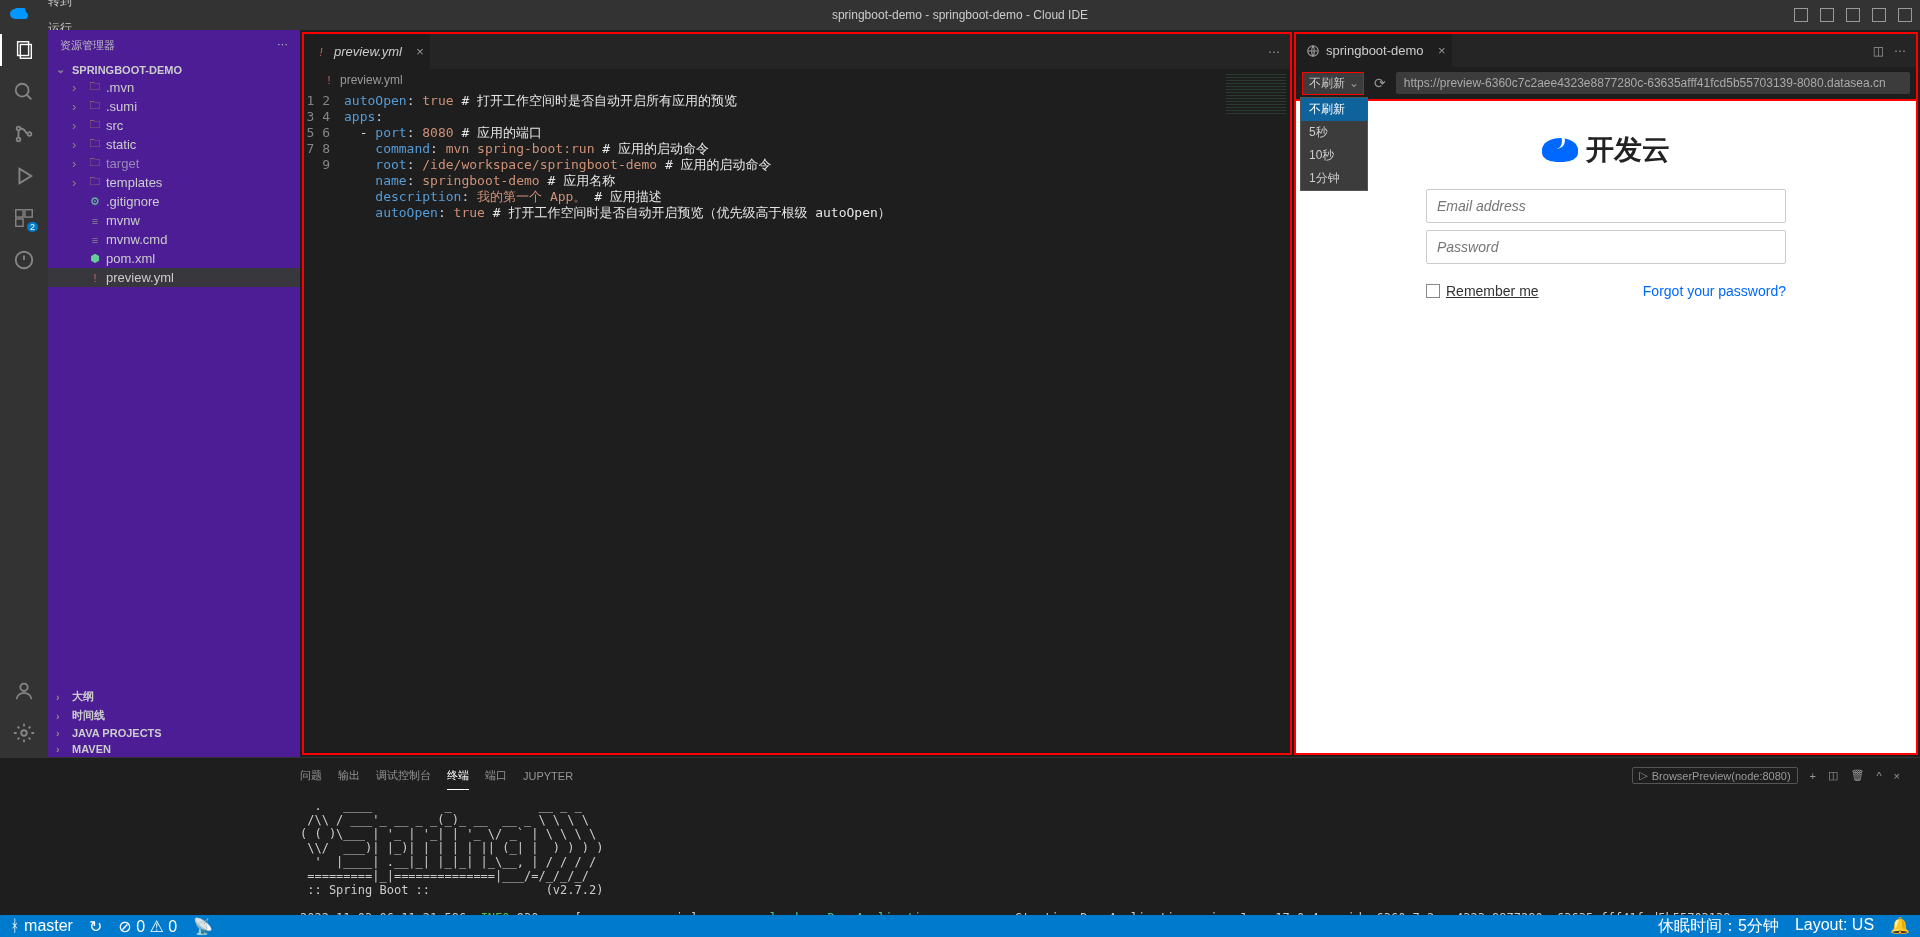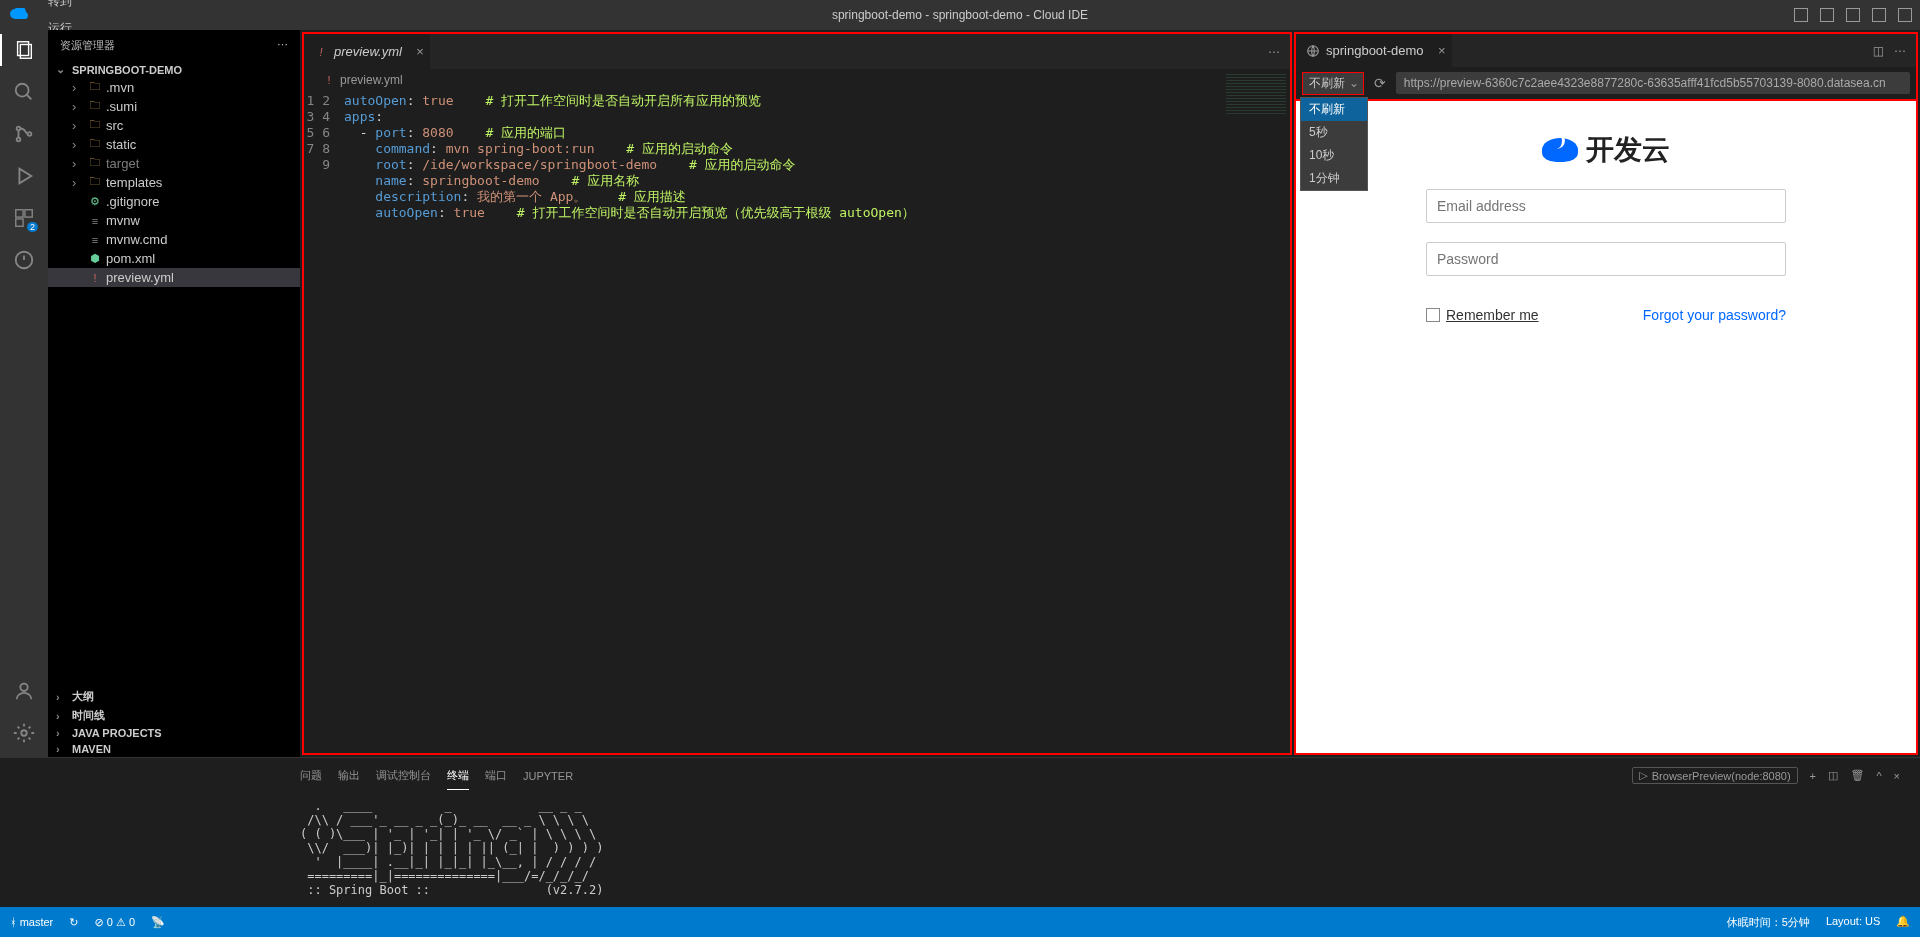--- a/index.html
+++ b/index.html
@@ -11,21 +11,21 @@
 .title-center { position: absolute; left: 50%; transform: translateX(-50%); color: #ccc; }
 .title-right { margin-left: auto; display: flex; gap: 12px; }
 .ticon { width: 14px; height: 14px; display: inline-block; border: 1px solid #999; }
 .main { display: flex; height: 727px; }
 .activity-bar { width: 48px; background: #333; display: flex; flex-direction: column; align-items: center; padding-top: 8px; gap: 18px; }
 .act-icon { width: 24px; height: 24px; display: flex; align-items: center; justify-content: center; color: #858585; cursor: pointer; position: relative; }
 .act-icon.active { color: #fff; }
 .act-icon.active::before { content: ""; position: absolute; left: -12px; top: -4px; bottom: -4px; width: 2px; background: #fff; }
 .badge { position: absolute; bottom: -2px; right: -2px; background: #007acc; color: #fff; border-radius: 8px; font-size: 9px; padding: 0 3px; }
 .act-bottom { margin-top: auto; margin-bottom: 12px; display: flex; flex-direction: column; gap: 18px; align-items: center; }
-.sidebar { width: 252px; background: #000000; display: flex; flex-direction: column; }
+.sidebar { width: 252px; background: #4c1d95; display: flex; flex-direction: column; }
 .side-title { padding: 8px 12px; font-size: 11px; color: #bbb; display: flex; justify-content: space-between; }
 .side-section { padding: 2px 8px; font-size: 11px; font-weight: bold; color: #ccc; display: flex; align-items: center; gap: 4px; }
 .tree { flex: 1; }
 .tree-item { display: flex; align-items: center; padding: 2px 0 2px 24px; gap: 4px; cursor: pointer; font-size: 13px; color: #ccc; }
 .tree-item.selected { background: #37373d; }
 .chev { width: 12px; color: #888; }
 .fico { width: 14px; height: 14px; display: inline-flex; align-items: center; justify-content: center; font-size: 11px; }
 .folder { color: #c09553; }
 .yaml { color: #cb6563; }
 .xml { color: #6c9; }
@@ -36,21 +36,21 @@
 .tab { padding: 0 28px 0 10px; height: 35px; display: flex; align-items: center; gap: 6px; background: #1e1e1e; position: relative; font-style: italic; font-size: 13px; }
 .tab .close { position: absolute; right: 6px; color: #999; cursor: pointer; font-style: normal; }
 .tab-actions { margin-left: auto; padding-right: 10px; color: #999; cursor: pointer; }
 .editor-group { flex: 1; border: 2px solid #f00; margin: 2px; display: flex; flex-direction: column; position: relative; }
 .breadcrumb { padding: 4px 18px; font-size: 12px; color: #999; display: flex; align-items: center; gap: 4px; }
 .code-area { flex: 1; display: flex; font-family: Consolas, monospace; font-size: 13px; line-height: 16px; padding-top: 2px; }
 .gutter { width: 40px; text-align: right; color: #858585; padding-right: 14px; user-select: none; }
 .code-lines { flex: 1; white-space: pre; }
 .tok-key { color: #569cd6; }
 .tok-val { color: #ce9178; }
-.tok-com { color: #bef264; margin-left: 24px; }
+.tok-com { color: #e5e5e5; }
 .tok-pl { color: #d4d4d4; }
 .minimap { position: absolute; top: 40px; right: 4px; width: 60px; height: 40px; opacity: 0.2; background: repeating-linear-gradient(0deg, #5a7 0, #5a7 1px, transparent 1px, transparent 3px); }
 
 .preview-panel { width: 624px; border: 2px solid #f00; margin: 2px 2px 2px 0; display: flex; flex-direction: column; background: #1e1e1e; }
 .prev-tabbar { height: 33px; background: #252526; display: flex; align-items: center; }
 .prev-tab { padding: 0 28px 0 10px; height: 33px; display: flex; align-items: center; gap: 6px; background: #1e1e1e; position: relative; font-size: 13px; }
 .prev-tab .close { position: absolute; right: 6px; color: #999; cursor: pointer; }
 .prev-actions { margin-left: auto; padding-right: 10px; display: flex; gap: 10px; color: #999; }
 .prev-toolbar { height: 32px; display: flex; align-items: center; gap: 10px; padding: 0 6px; position: relative; }
 .refresh-sel { background: #3c3c3c; border: 1px solid #f00; padding: 2px 18px 2px 6px; color: #ccc; position: relative; font-size: 12px; }
@@ -59,39 +59,39 @@
 .url-bar { flex: 1; background: #3c3c3c; padding: 4px 8px; color: #aaa; font-size: 12px; border-radius: 2px; overflow: hidden; white-space: nowrap; }
 .dropdown { position: absolute; top: 30px; left: 4px; width: 68px; background: #3c3c3c; border: 1px solid #555; z-index: 10; }
 .dd-item { padding: 3px 8px; font-size: 12px; color: #ccc; cursor: pointer; }
 .dd-item.sel { background: #0e639c; color: #fff; }
 .prev-content { flex: 1; background: #fff; border: 2px solid #f00; margin: 0 -2px -2px -2px; display: flex; flex-direction: column; align-items: center; padding-top: 30px; }
 .brand { display: flex; align-items: center; gap: 8px; font-size: 28px; font-weight: bold; color: #222; margin-bottom: 20px; }
 .cloud-ico { width: 36px; height: 24px; background: #0068ff; border-radius: 50% 50% 40% 40%; position: relative; }
 .cloud-ico::before { content: ""; position: absolute; left: 6px; top: -6px; width: 14px; height: 14px; border: 3px solid #fff; border-bottom: none; border-left: none; border-radius: 50%; }
 .signin-h { font-size: 28px; font-weight: 600; color: #222; margin-bottom: 30px; }
 .signin-form { width: 360px; }
-.inp { width: 100%; padding: 8px 10px; border: 1px solid #ccc; border-radius: 2px; font-size: 14px; margin-bottom: 19px; color: #666; }
+.inp { width: 100%; padding: 8px 10px; border: 1px solid #ccc; border-radius: 2px; font-size: 14px; margin-bottom: 7px; color: #666; font-style: italic; }
 .form-row { display: flex; justify-content: space-between; align-items: center; margin-top: 12px; font-size: 14px; }
 .cb-row { display: flex; align-items: center; gap: 6px; color: #333; text-decoration: underline; }
 .cb { width: 14px; height: 14px; border: 1px solid #888; }
 .forgot { color: #0068ff; cursor: pointer; }
 
 .bottom-panel { height: 375px; background: #1e1e1e; display: flex; flex-direction: column; border-top: 1px solid #333; }
 .panel-tabs { height: 35px; display: flex; align-items: center; padding: 0 20px 0 300px; gap: 16px; font-size: 11px; color: #969696; }
 .ptab { padding: 6px 0; cursor: pointer; }
 .ptab.active { color: #fff; border-bottom: 1px solid #fff; }
 .panel-actions { margin-left: auto; display: flex; align-items: center; gap: 12px; color: #999; }
 .pa-dd { border: 1px solid #555; padding: 1px 6px; font-size: 11px; border-radius: 2px; display: flex; align-items: center; gap: 4px; }
 .terminal { flex: 1; padding: 6px 12px 6px 300px; font-family: Consolas, monospace; font-size: 12px; line-height: 14px; overflow: hidden; white-space: pre; color: #ccc; }
 .ascii { font-family: monospace; white-space: pre; color: #ccc; }
 .log-info { color: #4ec94e; }
 .log-cls { color: #4ec9b0; }
 .log-time { color: #ccc; }
 
-.statusbar { height: 30px; background: #007acc; display: flex; align-items: center; padding: 0 10px; color: #fff; font-size: 11px; gap: 16px; position: absolute; bottom: 0; left: 0; right: 0; }
+.statusbar { height: 22px; background: #007acc; display: flex; align-items: center; padding: 0 10px; color: #fff; font-size: 16px; gap: 16px; position: absolute; bottom: 0; left: 0; right: 0; }
 .sb-right { margin-left: auto; display: flex; gap: 16px; }
 </style>
 </head>
 <body>
 
 <div class="menubar">
   <div class="logo">
       <svg width="20" height="14" viewBox="0 0 20 14">
         <path d="M5 11a5 5 0 0 1 0-10 6 6 0 0 1 11 3 4 4 0 0 1 0 7z" fill="#0098ff"></path>
       </svg>

